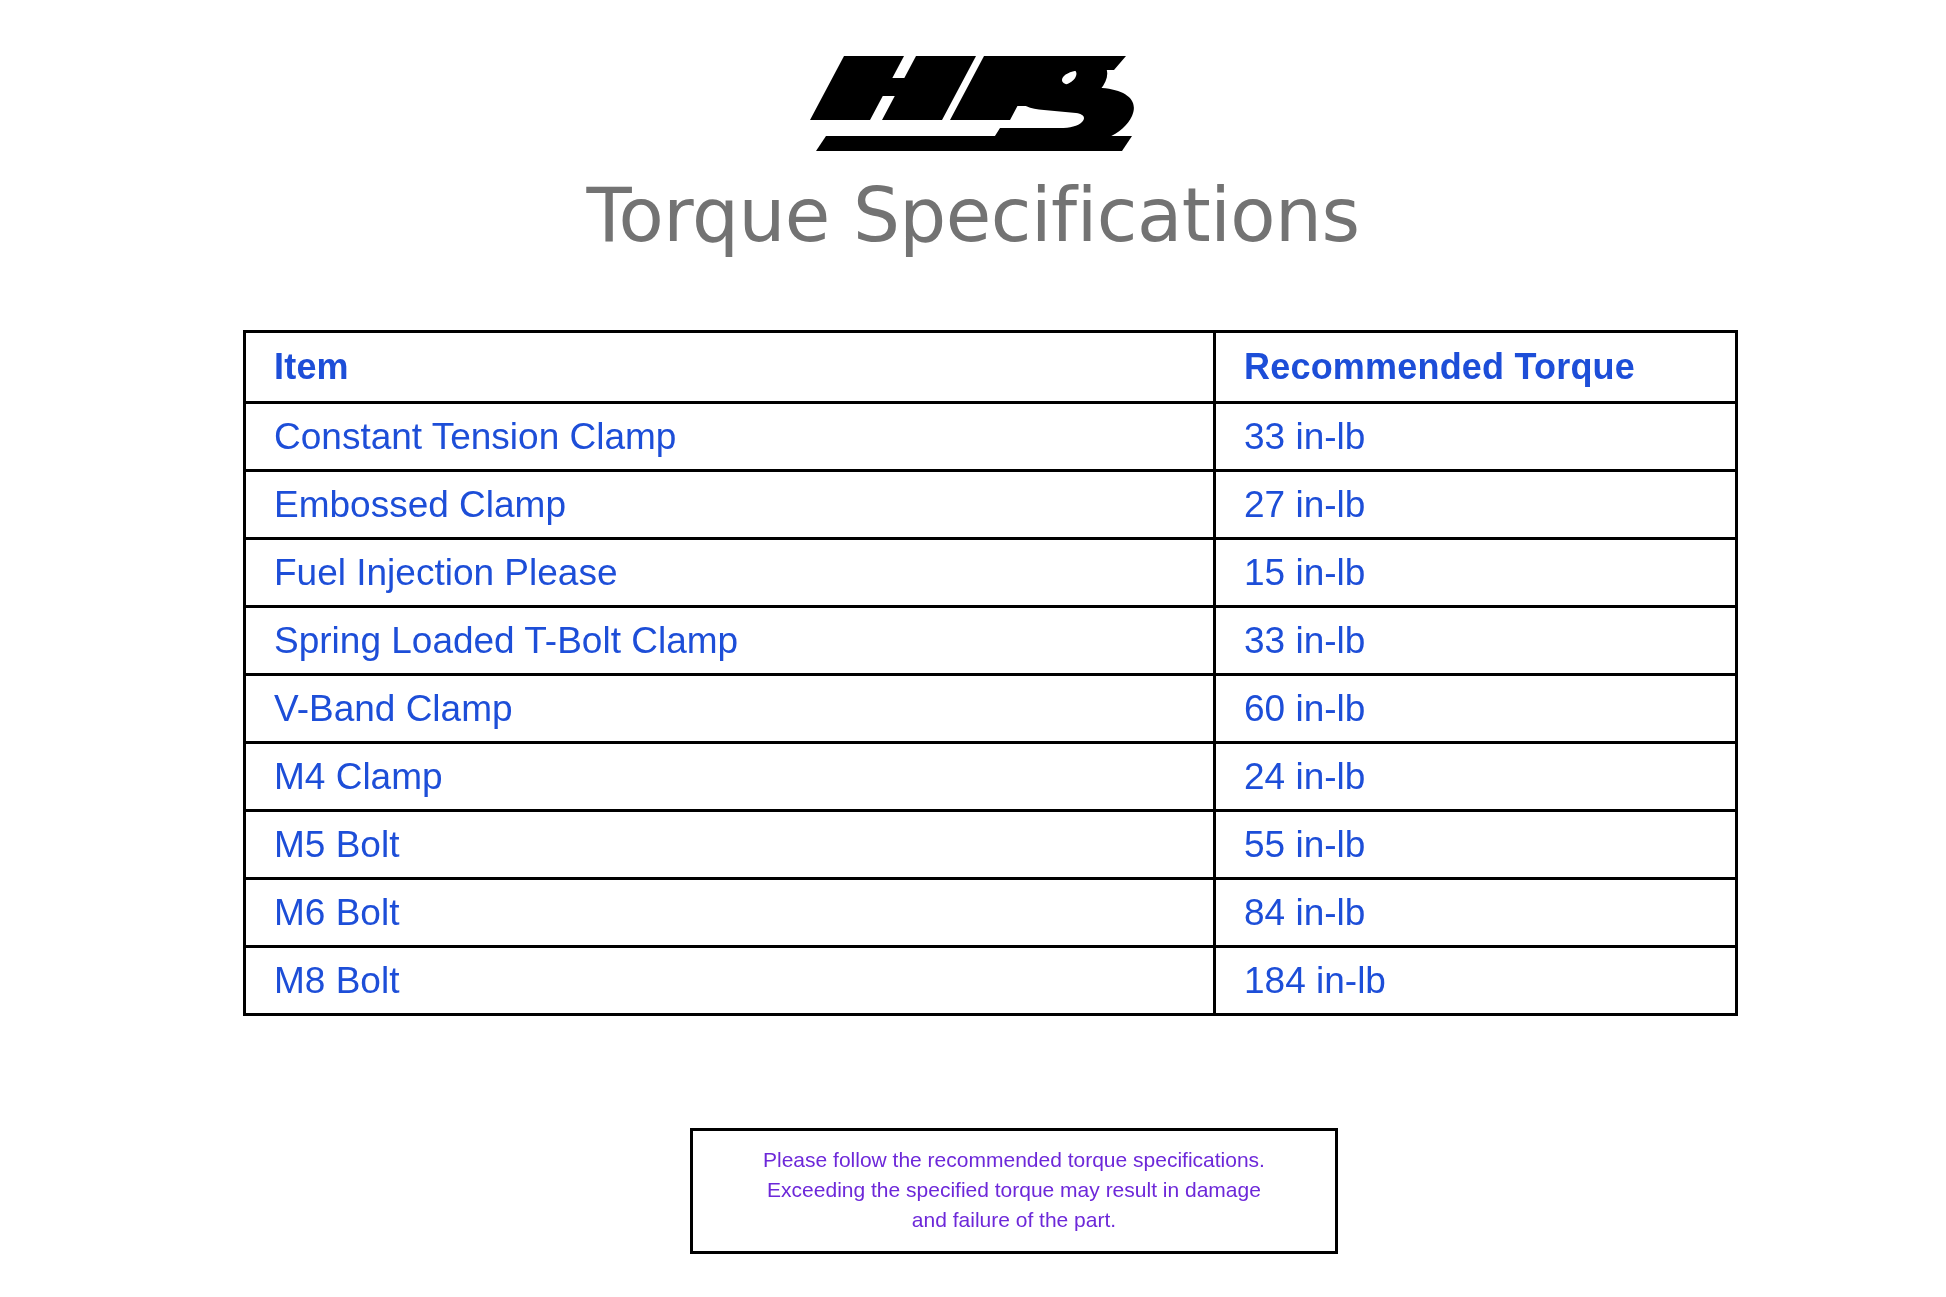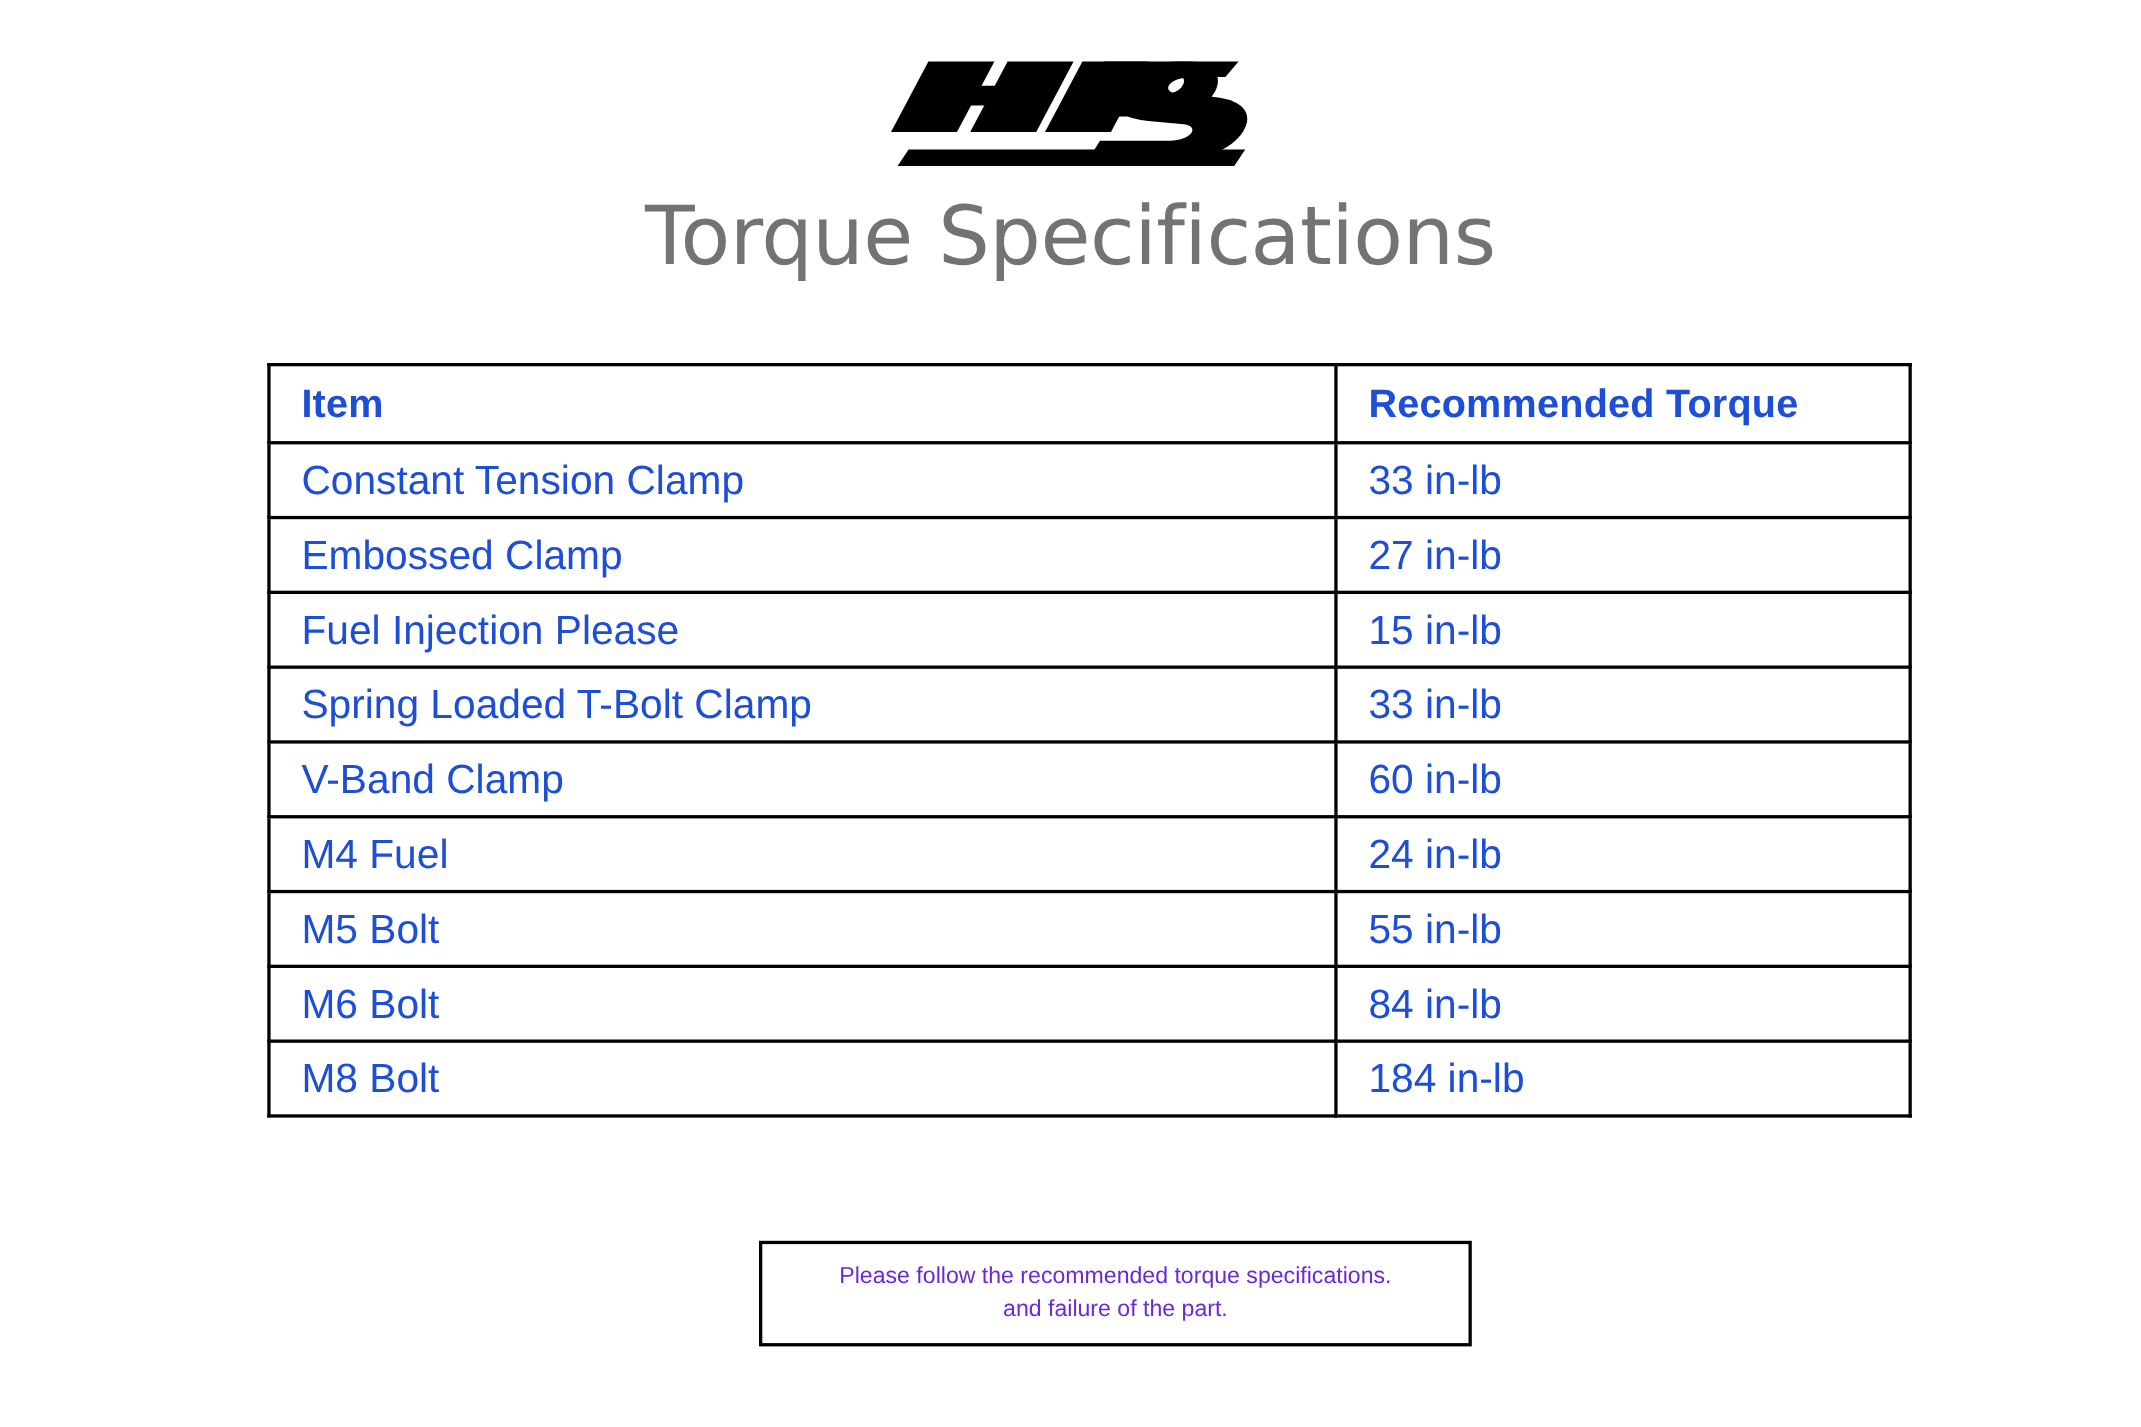--- a/index.html
+++ b/index.html
@@ -160,35 +160,36 @@
       </tr>
       <tr>
         <td>Spring Loaded T-Bolt Clamp</td>
         <td>33 in-lb</td>
       </tr>
       <tr>
         <td>V-Band Clamp</td>
         <td>60 in-lb</td>
       </tr>
       <tr>
-        <td>M4 Fuel</td>
+        <td>M4 Clamp</td>
         <td>24 in-lb</td>
       </tr>
       <tr>
         <td>M5 Bolt</td>
         <td>55 in-lb</td>
       </tr>
       <tr>
         <td>M6 Bolt</td>
         <td>84 in-lb</td>
       </tr>
       <tr>
         <td>M8 Bolt</td>
         <td>184 in-lb</td>
       </tr>
     </tbody>
   </table>
 </div>
 
 <div class="footnote-box">
   <div class="footnote-line">Please follow the recommended torque specifications.</div>
+  <div class="footnote-line">Exceeding the specified torque may result in damage</div>
   <div class="footnote-line">and failure of the part.</div>
 </div>
 
 </body></html>

